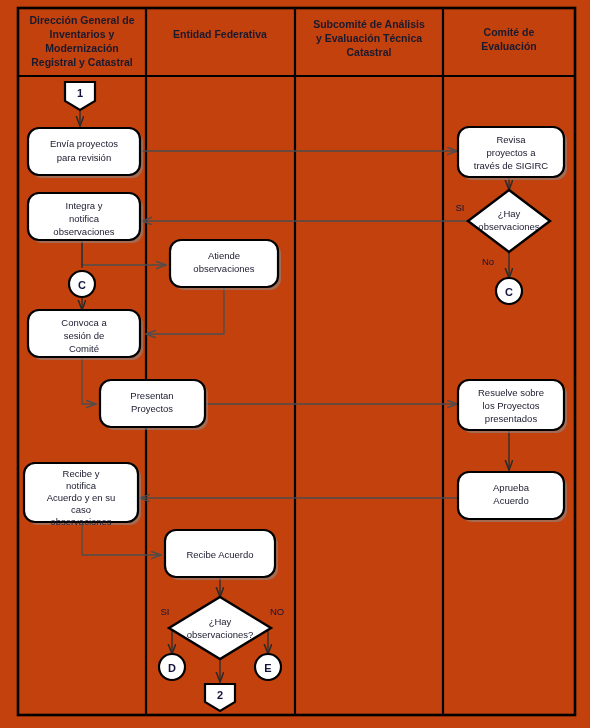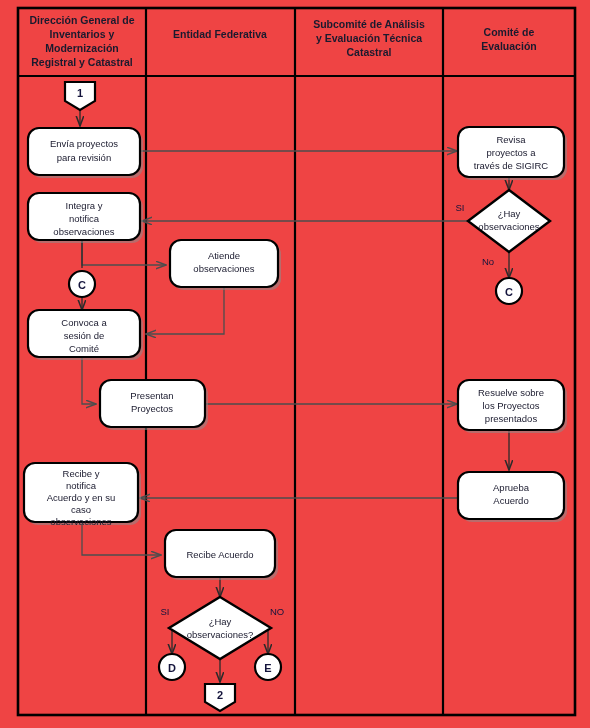--- a/index.html
+++ b/index.html
@@ -1,21 +1,21 @@
 <!DOCTYPE html>
 <html><head>
 <meta charset="utf-8">
 <style>
   html,body{margin:0;padding:0;background:#ffffff;}
   body{font-family:"Liberation Sans", sans-serif;}
   #stage{
     position:relative;
     width:590px;
     height:728px;
-    background:#ef4444;
+    background:#c2410c;
     overflow:hidden;
   }
   #diagram{
     position:absolute;
     left:0; top:0;
     width:590px;
     height:728px;
   }
   .hdr-text{
     font-family:"Liberation Sans", sans-serif;

